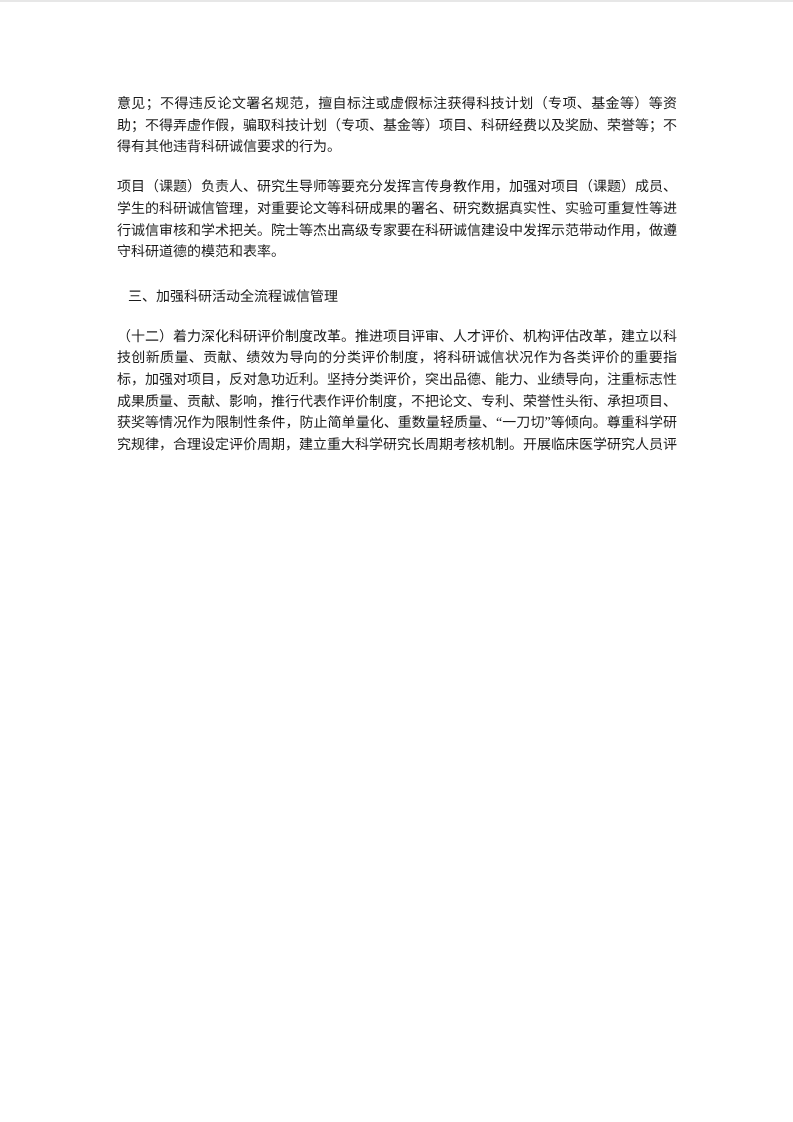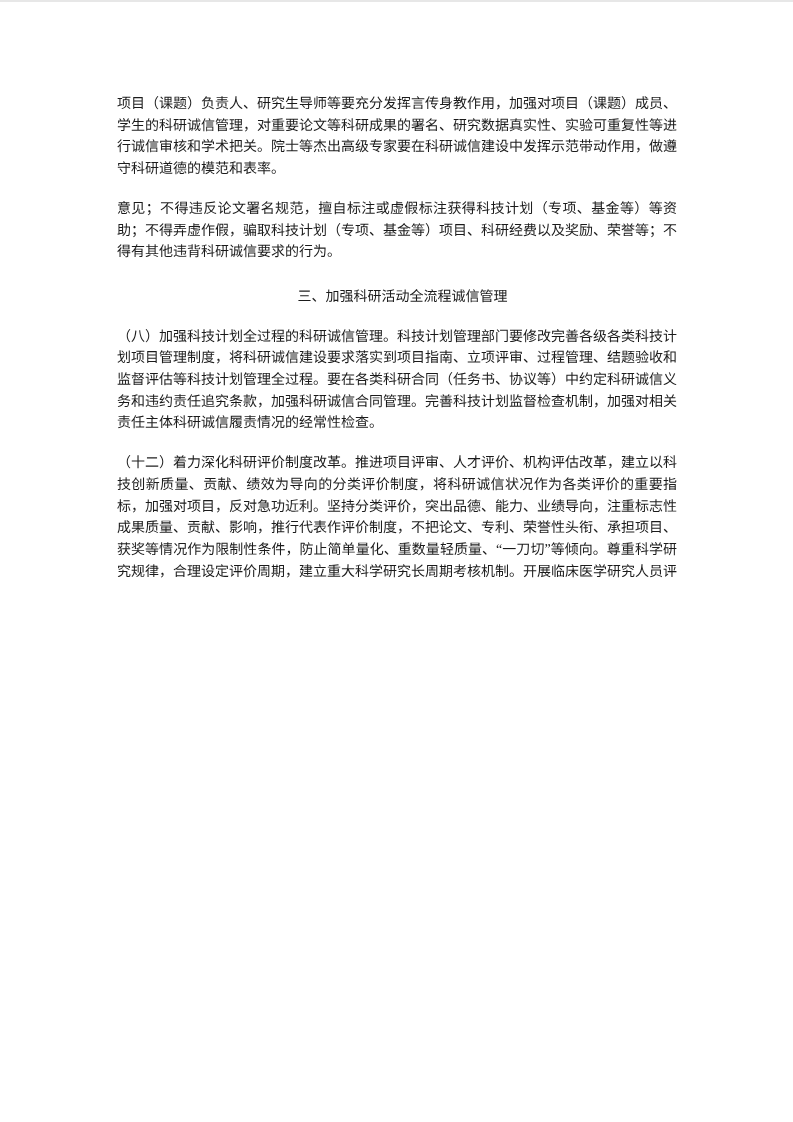--- a/index.html
+++ b/index.html
@@ -37,27 +37,26 @@
     text-justify: inter-character;
     letter-spacing: 0;
     font-weight: normal;
     word-break: break-all;
   }
   .heading {
     margin: 23px 0 18px 11px;
     font-size: 14px;
     line-height: 21.7px;
     font-weight: normal;
-    text-align: center;
+    text-align: left;
   }
 </style>
 </head>
 <body>
 
 <div class="page-top-edge"></div>
 
 <div class="content">
+  <p class="para">意见；不得违反论文署名规范，擅自标注或虚假标注获得科技计划（专项、基金等）等资助；不得弄虚作假，骗取科技计划（专项、基金等）项目、科研经费以及奖励、荣誉等；不得有其他违背科研诚信要求的行为。</p>
   <p class="para">项目（课题）负责人、研究生导师等要充分发挥言传身教作用，加强对项目（课题）成员、学生的科研诚信管理，对重要论文等科研成果的署名、研究数据真实性、实验可重复性等进行诚信审核和学术把关。院士等杰出高级专家要在科研诚信建设中发挥示范带动作用，做遵守科研道德的模范和表率。</p>
-  <p class="para">意见；不得违反论文署名规范，擅自标注或虚假标注获得科技计划（专项、基金等）等资助；不得弄虚作假，骗取科技计划（专项、基金等）项目、科研经费以及奖励、荣誉等；不得有其他违背科研诚信要求的行为。</p>
   <h2 class="heading">三、加强科研活动全流程诚信管理</h2>
-  <p class="para">（八）加强科技计划全过程的科研诚信管理。科技计划管理部门要修改完善各级各类科技计划项目管理制度，将科研诚信建设要求落实到项目指南、立项评审、过程管理、结题验收和监督评估等科技计划管理全过程。要在各类科研合同（任务书、协议等）中约定科研诚信义务和违约责任追究条款，加强科研诚信合同管理。完善科技计划监督检查机制，加强对相关责任主体科研诚信履责情况的经常性检查。</p>
   <p class="para">（十二）着力深化科研评价制度改革。推进项目评审、人才评价、机构评估改革，建立以科技创新质量、贡献、绩效为导向的分类评价制度，将科研诚信状况作为各类评价的重要指标，加强对项目，反对急功近利。坚持分类评价，突出品德、能力、业绩导向，注重标志性成果质量、贡献、影响，推行代表作评价制度，不把论文、专利、荣誉性头衔、承担项目、获奖等情况作为限制性条件，防止简单量化、重数量轻质量、“一刀切”等倾向。尊重科学研究规律，合理设定评价周期，建立重大科学研究长周期考核机制。开展临床医学研究人员评</p>
 </div>
 
 </body></html>

